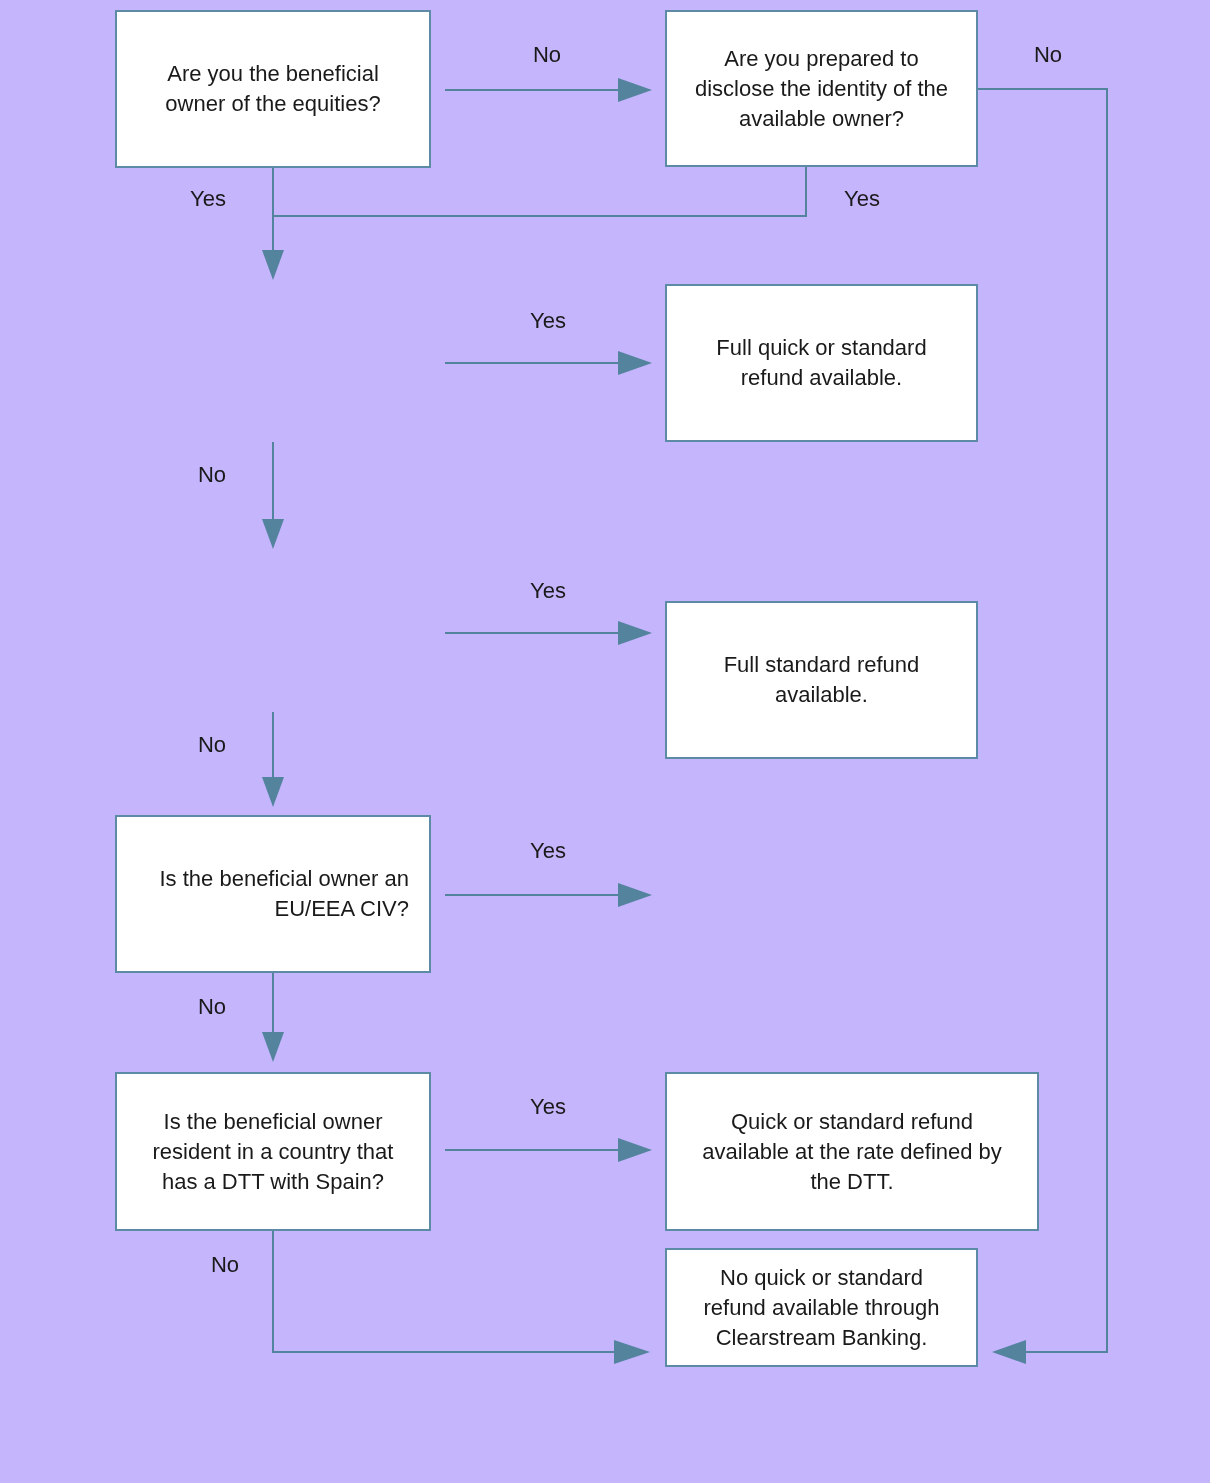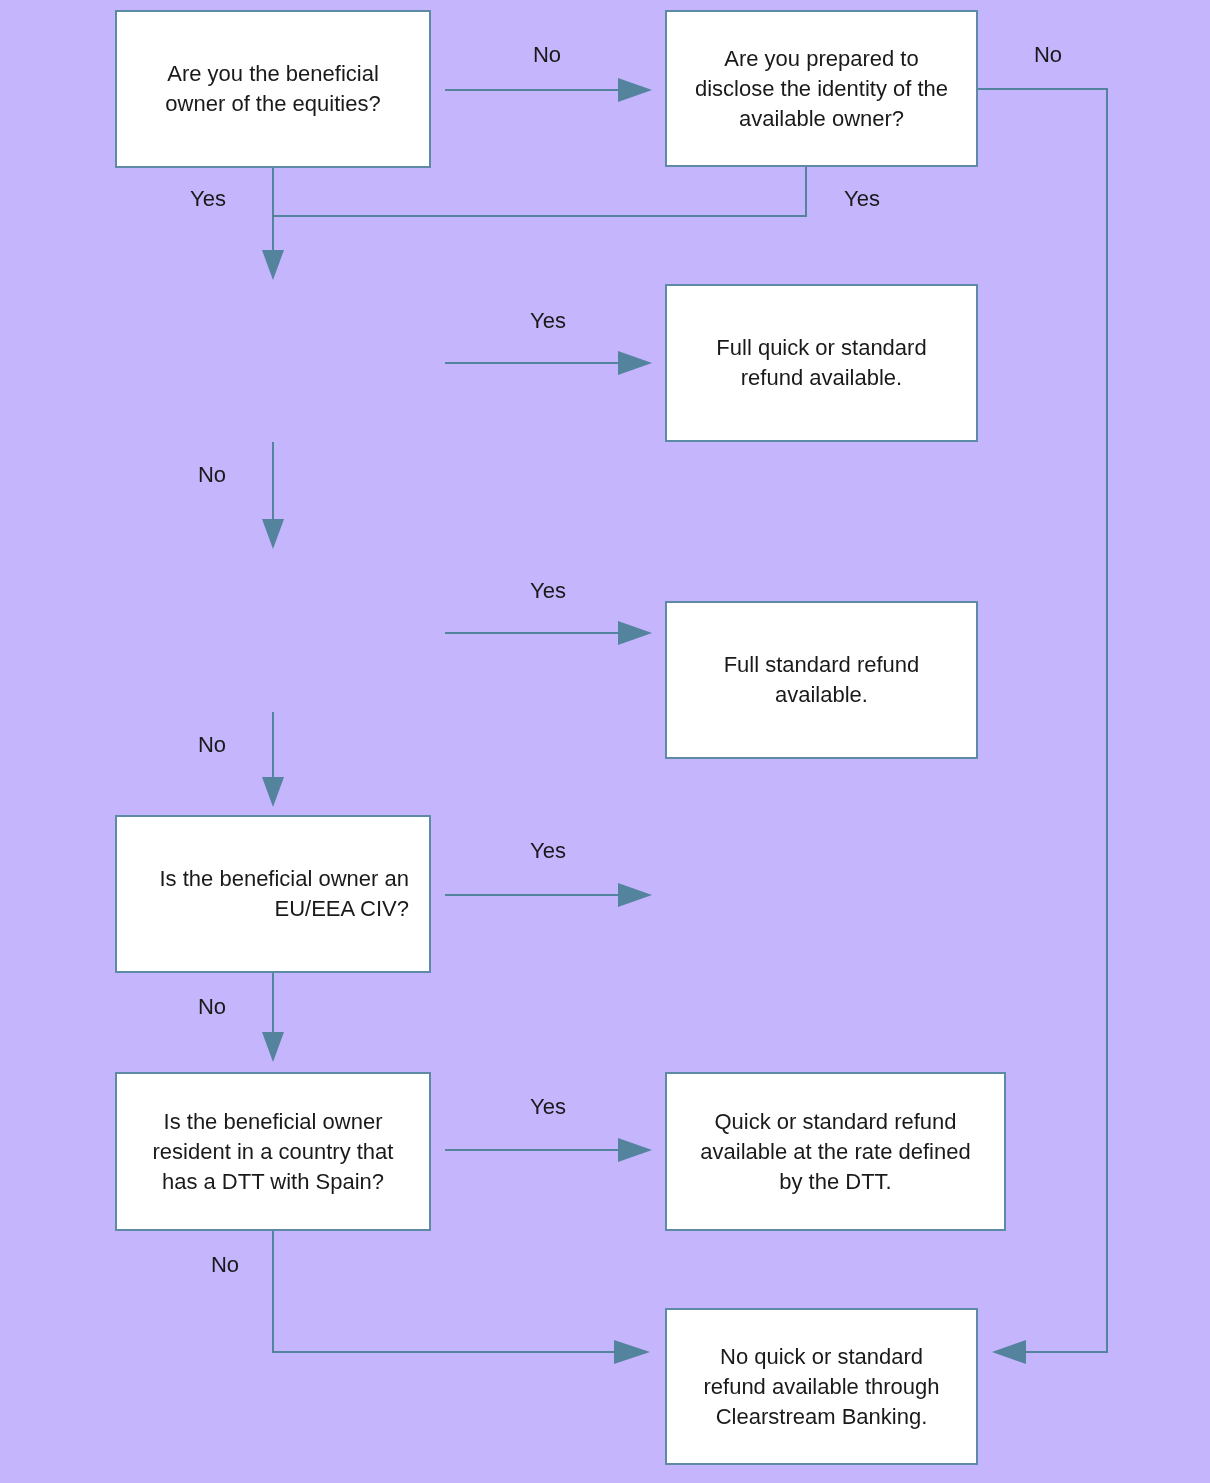--- a/index.html
+++ b/index.html
@@ -108,23 +108,23 @@
   <div class="node pad-right" style="left:665px;top:284px;width:313px;height:158px;">Full quick or standard refund available.</div>
 
 
   <div class="node pad-right" style="left:665px;top:554px;width:313px;height:158px;margin-top:47px;">Full standard refund available.</div>
 
   <div class="node narrow" style="left:115px;top:815px;width:316px;height:158px;">Is the beneficial owner an EU/EEA CIV?</div>
 
 
   <div class="node" style="left:115px;top:1072px;width:316px;height:159px;">Is the beneficial owner resident in a country that has a DTT with Spain?</div>
 
-  <div class="node pad-right" style="left:665px;top:1072px;width:341px;height:159px;">Quick or standard refund available at the rate defined by the DTT.</div>
+  <div class="node pad-right" style="left:665px;top:1072px;width:374px;height:159px;">Quick or standard refund available at the rate defined by the DTT.</div>
 
-  <div class="node end-narrow" style="left:665px;top:1308px;width:313px;height:157px;">No quick or standard refund available through Clearstream Banking.</div>
+  <div class="node end-narrow" style="left:665px;top:1248px;width:313px;height:119px;">No quick or standard refund available through Clearstream Banking.</div>
 
   <span class="edge-label" style="left:547px;top:42px;">No</span>
 
   <span class="edge-label" style="left:208px;top:186px;">Yes</span>
 
   <span class="edge-label" style="left:862px;top:186px;">Yes</span>
 
   <span class="edge-label" style="left:1048px;top:42px;">No</span>
 
   <span class="edge-label" style="left:548px;top:308px;">Yes</span>

